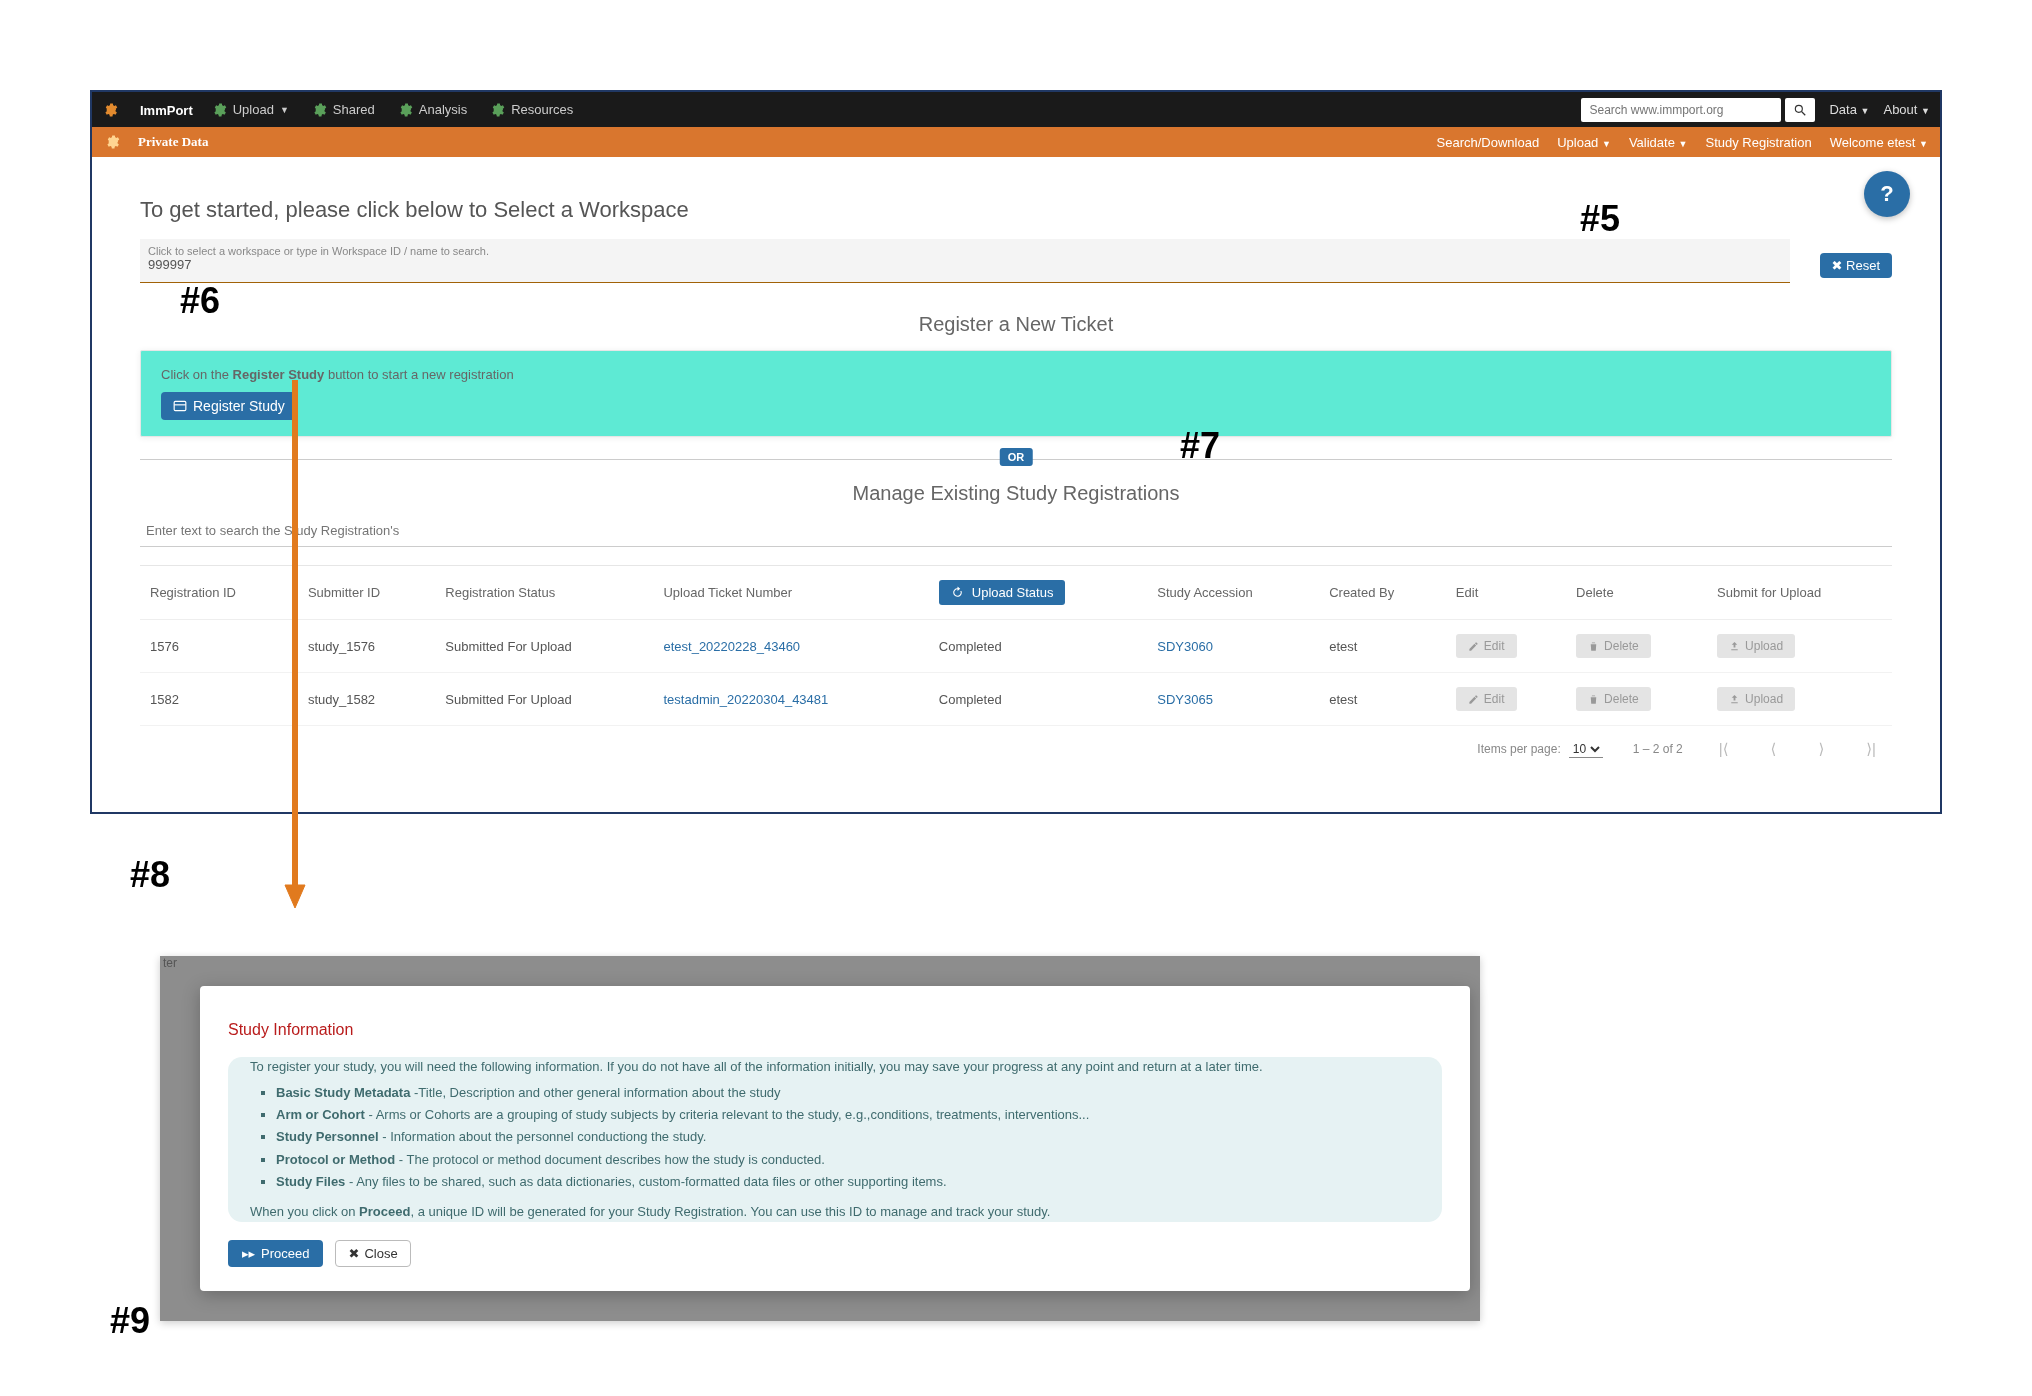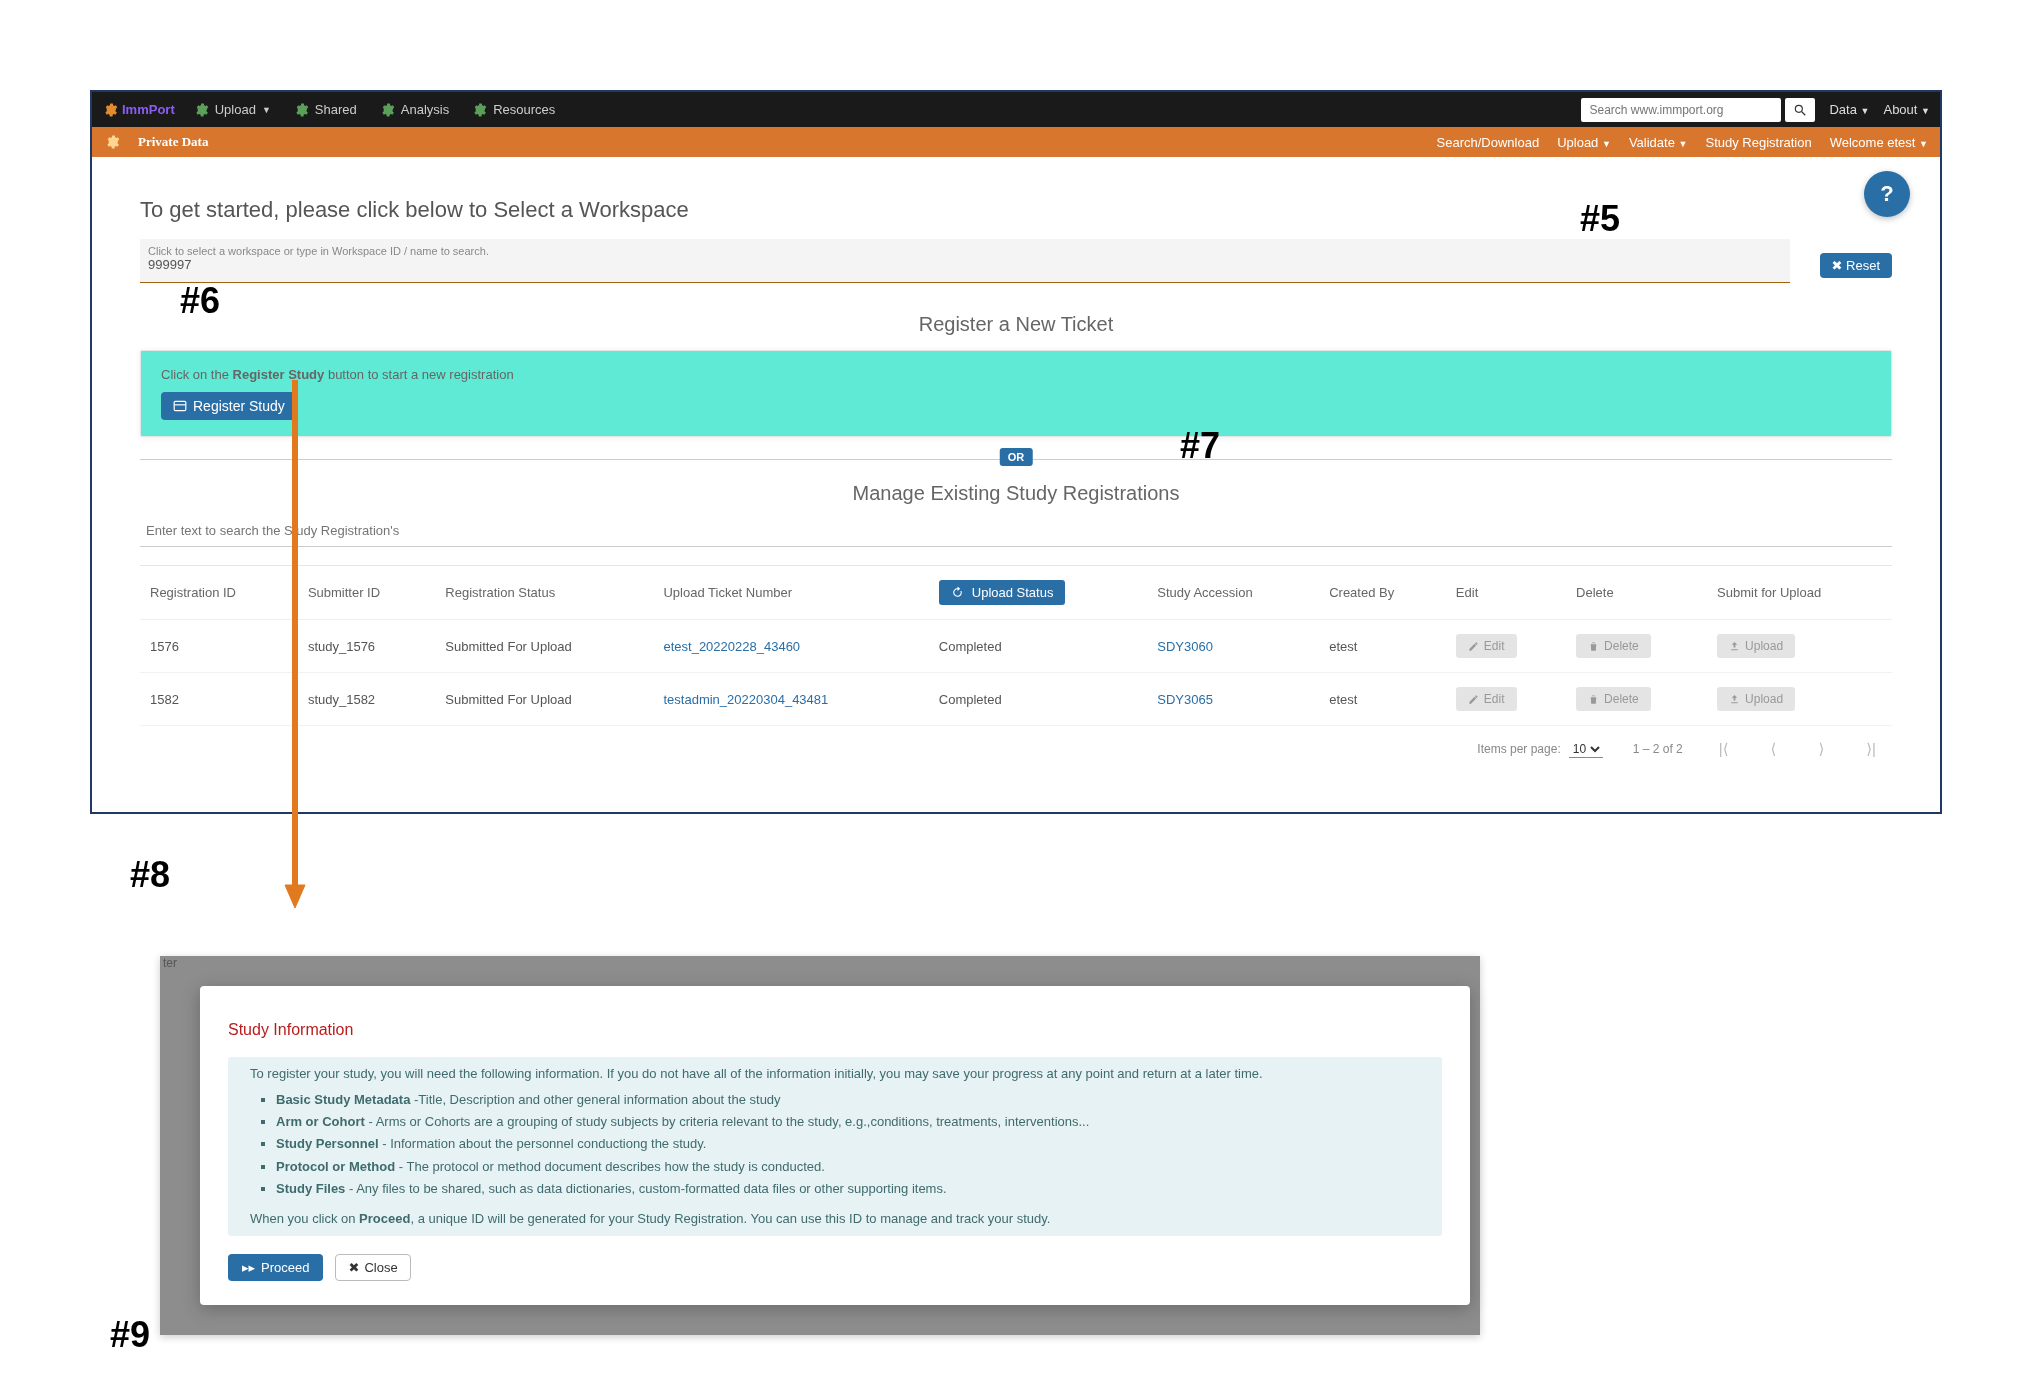--- a/index.html
+++ b/index.html
@@ -7,21 +7,21 @@
     font-family: -apple-system, BlinkMacSystemFont, "Segoe UI", Helvetica, Arial, sans-serif;
     background: #fff;
     font-size: 13px;
     color: #333;
   }
   .screen { width: 2032px; min-height: 1396px; background: #fff; position: relative; padding: 90px; }
   .main-panel { border: 2px solid #203864; background: #fff; width: 100%; }
 
   
   .topnav { display: flex; align-items: center; background: #1a1a1a; color: #ccc; height: 35px; padding: 0 10px; }
-  .brand { display: flex; align-items: center; gap: 4px; color: #8b5cf6; font-weight: bold; margin-right: 18px; }
+  .brand { display: flex; align-items: flex-end; gap: 22px; color: #ffffff; font-weight: bold; margin-right: 18px; }
   .gear { width: 16px; height: 16px; }
   .topnav .grp { display: flex; align-items: center; gap: 6px; margin-right: 22px; cursor: pointer; font-size: 13px; }
   .ddcaret { font-size: 9px; }
   .topnav .spacer { flex: 1; }
   .searchwrap { display: flex; align-items: center; }
   .searchbox { background: #fff; border: none; height: 24px; padding: 0 8px; width: 200px; font-size: 12px; border-radius: 2px; }
   .searchbtn { background: #fff; border: none; height: 24px; width: 30px; margin-left: 4px; border-radius: 2px; display:flex;align-items:center;justify-content:center; cursor:pointer;}
   .toplink { color: #ddd; margin-left: 14px; cursor: pointer; font-size: 13px; }
 
   
@@ -70,21 +70,21 @@
   .arrow { position:absolute; }
   .arrow line, .arrow path { stroke:#e17a1e; fill:#e17a1e; }
 
   
   .modal-stage { margin-top: 60px; display:flex; align-items:flex-start; gap: 10px; position: relative; }
   .modal-backdrop { background: #8d8d8d; width: 1320px; padding: 30px 10px 30px 40px; box-shadow: 0 2px 8px rgba(0,0,0,.2); position: relative; margin-left: 70px;}
   .bd-left { position:absolute; left:0; top:0; bottom:0; width: 40px; color:#555; font-size: 12px; display:flex; justify-content:center; gap: 26px; padding-left: 6px;}
   .bd-icon { width: 28px; height: 20px; background:#2a6ea6; border-radius:2px;}
   .modal { background:#fff; border-radius:4px; padding: 22px 28px 24px 28px; box-shadow: 0 4px 18px rgba(0,0,0,.25); }
   .modal-title { color:#b91c1c; font-size: 16px; margin-bottom: 18px; margin-top: 13px; }
-  .modal-note { background:#e6f2f3; color:#3f6b6e; border-radius:3px; padding: 7px 22px; font-size: 13px; line-height: 1.55; }
+  .modal-note { background:#e6f2f3; color:#3f6b6e; border-radius:14px; padding: 0 22px; font-size: 13px; line-height: 1.55; }
   .modal-note ul { margin: 6px 0 10px 26px; }
   .modal-note li { margin-bottom: 2px; list-style: square; }
   .modal-actions { margin-top: 18px; display:flex; gap: 12px; }
   .btn-primary { background:#2a6ea6; color:#fff; border:none; padding: 6px 14px; border-radius:4px; font-size:13px; cursor:pointer; display:inline-flex; gap:6px; align-items:center;}
   .btn-outline { background:#fff; color:#333; border:1px solid #bbb; padding: 5px 12px; border-radius:4px; font-size:13px; cursor:pointer; display:inline-flex; gap:5px; align-items:center;}
 </style>
 </head>
 <body>
 
 <div class="screen">

